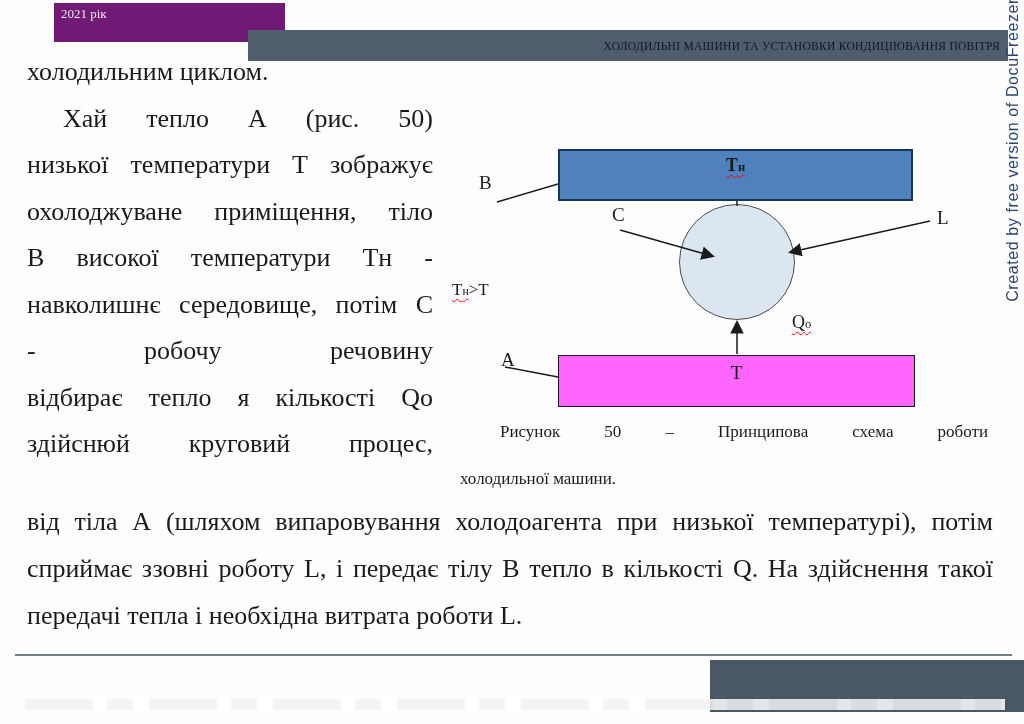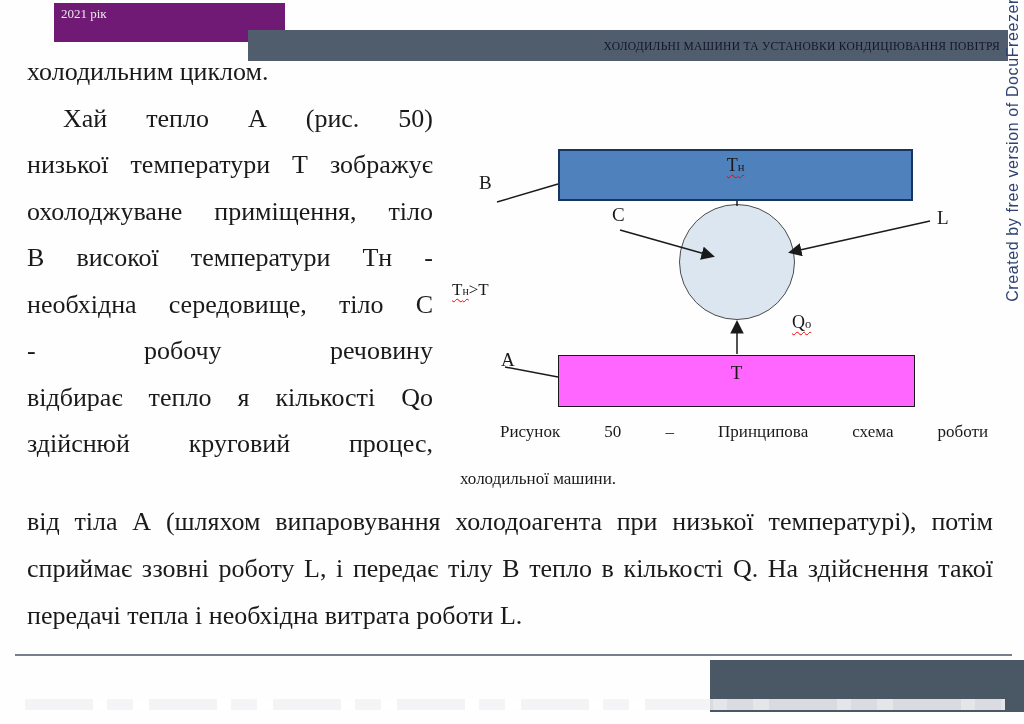--- a/index.html
+++ b/index.html
@@ -23,21 +23,21 @@
   .btm{position:absolute;left:27px;top:498px;width:966px;font-size:26px;line-height:47px;}
   .caption{position:absolute;left:460px;top:408px;width:528px;font-size:17px;line-height:47px;}
   .jl{text-align:justify;text-align-last:justify;white-space:normal;}
   .ll{text-align:left;text-align-last:left;}
   .ind{padding-left:36px;}
   .ind2{padding-left:40px;}
 
   
   .rect-hot{position:absolute;left:558px;top:149px;width:355px;height:52px;background:#4f81bd;
             border:2px solid #17365d;box-sizing:border-box;text-align:center;}
-  .rect-hot .lbl{display:inline-block;margin-top:4px;font-size:18px;font-weight:400;
+  .rect-hot .lbl{display:inline-block;margin-top:4px;font-size:18px;font-weight:700;
                  text-decoration:underline wavy #ff0000 1px;text-underline-offset:3px;text-decoration-skip-ink:none;}
   .rect-cold{position:absolute;left:558px;top:355px;width:357px;height:52px;background:#ff65ff;
              border:1.5px solid #1a1a1a;box-sizing:border-box;text-align:center;}
   .rect-cold .lbl{display:inline-block;margin-top:6px;font-size:19px;}
   .circle{position:absolute;left:679px;top:204px;width:116px;height:116px;border-radius:50%;
           background:#dce6f1;border:1.5px solid #4b4b4b;box-sizing:border-box;}
   .dlabel{position:absolute;font-size:19px;}
   .small-sub{font-size:70%;}
   .squig{text-decoration:underline wavy #ff0000 1px;text-underline-offset:3px;text-decoration-skip-ink:none;}
   .cond{position:absolute;left:452px;top:280px;font-size:17px;}
@@ -63,21 +63,21 @@
   </div>
 
   <div class="watermark">Created by free version of DocuFreezer</div>
 
   <div class="leftcol">
     <div class="jl ll">холодильним циклом.</div>
     <div class="jl ind">Хай тепло А (рис. 50)</div>
     <div class="jl">низької температури Т зображує</div>
     <div class="jl">охолоджуване приміщення, тіло</div>
     <div class="jl">В високої температури Тн -</div>
-    <div class="jl">необхідна середовище, тіло С</div>
+    <div class="jl">навколишнє середовище, потім С</div>
     <div class="jl">- робочу речовину</div>
     <div class="jl">відбирає тепло я кількості Qо</div>
     <div class="jl">здійснюй круговий процес,</div>
   </div>
 
   <div>
     <div class="rect-hot">
       <span class="lbl"><span>Т</span><span class="small-sub">н</span></span>
     </div>
     <div class="circle"></div>

